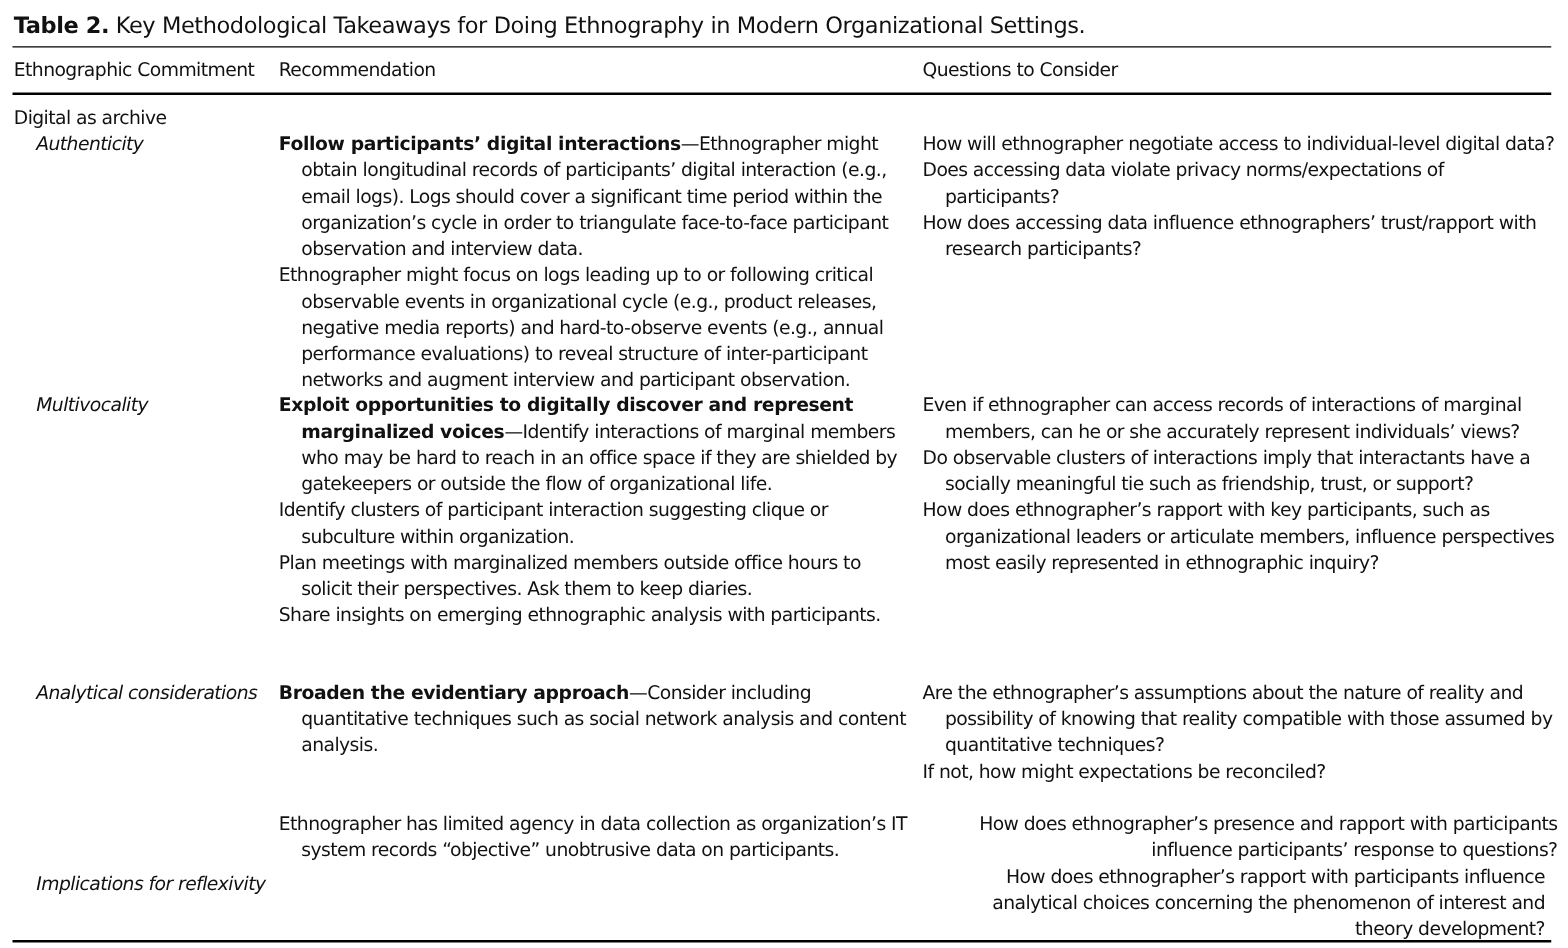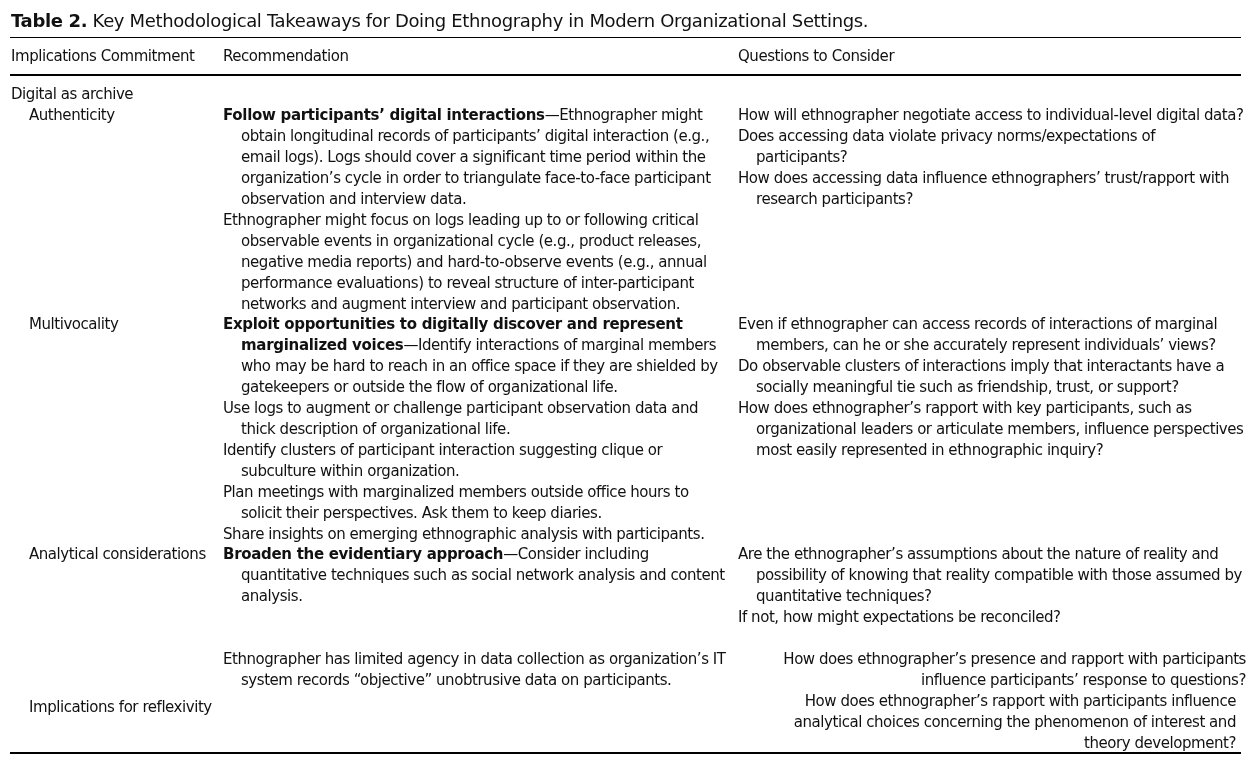--- a/index.html
+++ b/index.html
@@ -18,36 +18,36 @@
     .rule.mid { top: 74px; height: 2px; }
     .rule.bot { top: 752px; height: 2px; }
     .hdr {
       position: absolute; top: 47px; font-size: 15px; letter-spacing: -0.45px; white-space: nowrap;
     }
     .col1 { left: 11px; }
     .col2 { left: 223px; }
     .col3 { left: 738px; }
     .block { position: absolute; font-size: 15px; line-height: 21px; letter-spacing: -0.45px; }
     .c1 { left: 11px; width: 205px; }
-    .c1 .sub { padding-left: 18px; }
+    .c1 .sub { padding-left: 18px; font-style: italic; }
     .c2 { left: 223px; width: 510px; }
     .c3 { left: 738px; width: 510px; }
     .para { padding-left: 18px; text-indent: -18px; margin: 0; }
     .para b { font-weight: bold; letter-spacing: -0.3px; }
     .nowrap { white-space: nowrap; }
   </style>
 </head>
 <body>
 
 <div class="caption">
   <b>Table 2.</b><span> Key Methodological Takeaways for Doing Ethnography in Modern Organizational Settings.</span>
 </div>
 
 <div class="rule top"></div>
-<div class="hdr col1">Implications Commitment</div>
+<div class="hdr col1">Ethnographic Commitment</div>
 <div class="hdr col2">Recommendation</div>
 <div class="hdr col3">Questions to Consider</div>
 <div class="rule mid"></div>
 
 <div class="block c1" style="top:84px;">Digital as archive</div>
 
 <div class="block c1" style="top:105px;">
     <div class="sub">Authenticity</div>
   </div>
 <div class="block c2" style="top:105px; width:508px;">
@@ -58,21 +58,20 @@
   <p class="para nowrap">How will ethnographer negotiate access to individual-level digital data?</p>
   <p class="para" style="width:440px;">Does accessing data violate privacy norms/expectations of participants?</p>
   <p class="para">How does accessing data influence ethnographers’ trust/rapport with research participants?</p>
 </div>
 
 <div class="block c1" style="top:314px;">
     <div class="sub">Multivocality</div>
   </div>
 <div class="block c2" style="top:314px; width:508px;">
   <p class="para" style="width:480px;"><b>Exploit opportunities to digitally discover and represent marginalized voices</b><span>—Identify interactions of marginal members who may be hard to reach in an office space if they are shielded by gatekeepers or outside the flow of organizational life.</span></p>
-  <p class="para" style="width:490px;">Use logs to augment or challenge participant observation data and thick description of organizational life.</p>
   <p class="para" style="width:460px;">Identify clusters of participant interaction suggesting clique or subculture within organization.</p>
   <p class="para" style="width:480px;">Plan meetings with marginalized members outside office hours to solicit their perspectives. Ask them to keep diaries.</p>
   <p class="para nowrap">Share insights on emerging ethnographic analysis with participants.</p>
 </div>
 <div class="block c3" style="top:314px; width:512px;">
   <p class="para">Even if ethnographer can access records of interactions of marginal members, can he or she accurately represent individuals’ views?</p>
   <p class="para">Do observable clusters of interactions imply that interactants have a socially meaningful tie such as friendship, trust, or support?</p>
   <p class="para">How does ethnographer’s rapport with key participants, such as organizational leaders or articulate members, influence perspectives most easily represented in ethnographic inquiry?</p>
 </div>
 

